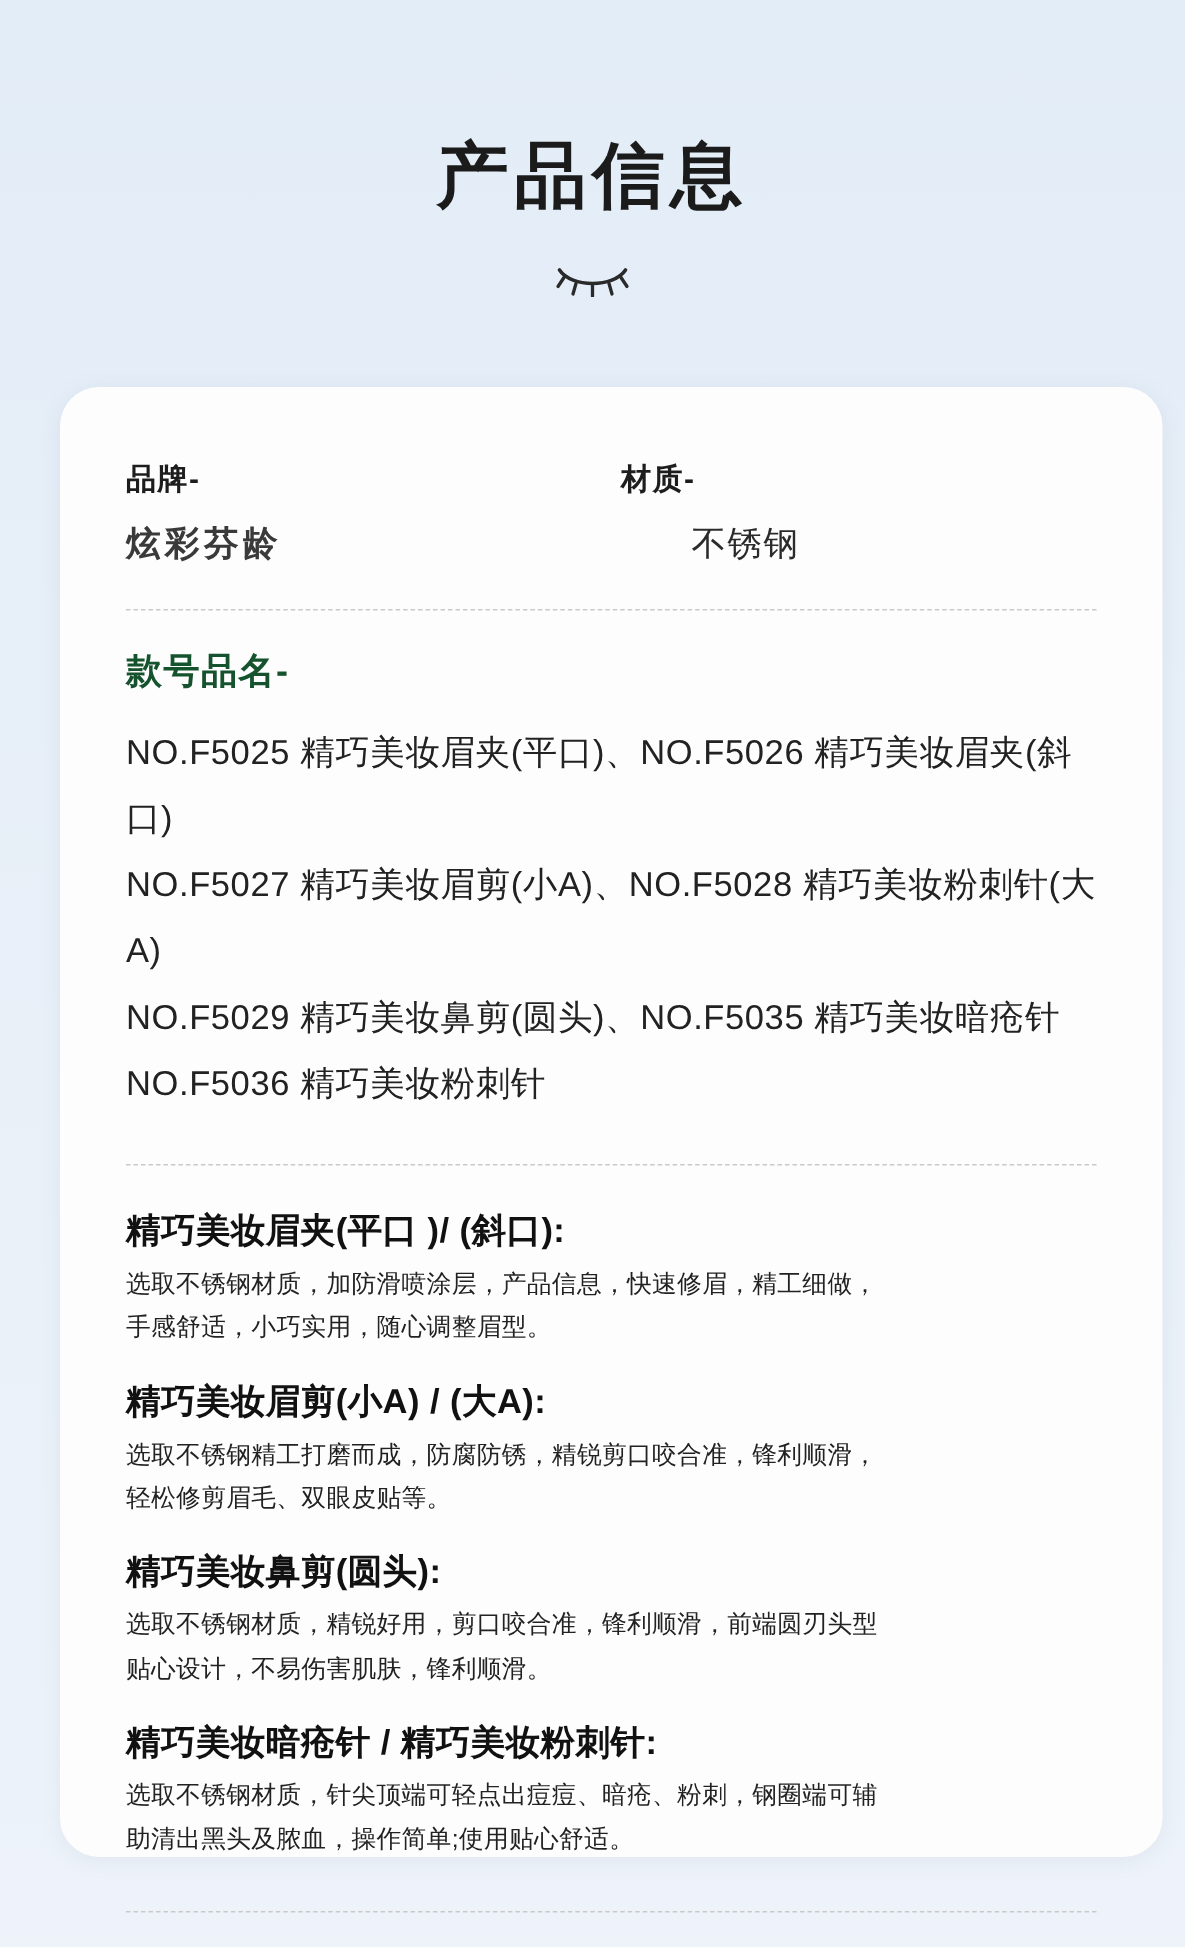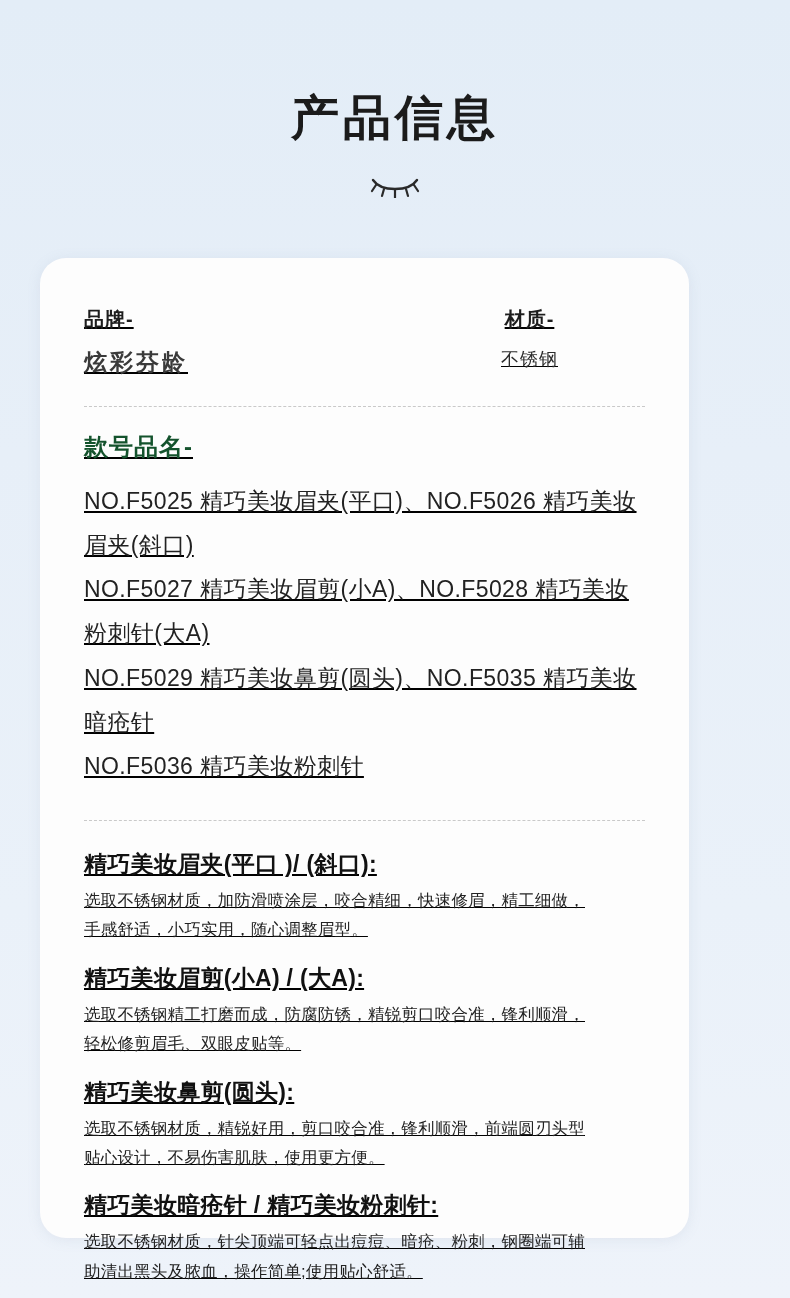--- a/index.html
+++ b/index.html
@@ -39,53 +39,53 @@
     align-items: center;
     height: 26px;
   }
   .header-ornament svg { display: block; }
 
   
   .card {
     position: absolute;
     left: 40px;
     top: 258px;
-    width: 649px;
+    width: 735px;
     height: 980px;
     background: #fdfdfd;
     border-radius: 26px;
     box-shadow: 0 2px 14px rgba(120,140,165,0.12);
     padding: 48px 44px 16px 44px;
-    text-decoration: underline;
   }
 
   .row-top {
     display: flex;
     align-items: flex-start;
   }
   .col-brand { width: 330px; }
-  .col-material { flex: 1; text-align: center; }
+  .col-material { flex: 1; }
 
   .field-label {
     font-size: 20px;
     font-weight: 700;
     color: #1d1d1d;
     letter-spacing: 1px;
     margin-bottom: 14px;
   }
   .brand-value {
     font-size: 23px;
     font-weight: 700;
     color: #3a3a3a;
     letter-spacing: 3px;
   }
   .material-value {
-    font-size: 18px;
+    font-size: 23px;
     color: #2b2b2b;
     letter-spacing: 1px;
+    margin-left: 47px;
   }
 
   .divider {
     border-top: 1px dashed #c9c9c9;
     margin: 28px 0 24px 0;
   }
   .divider.wide { margin: 32px 0 28px 0; }
 
   .section-label {
     font-size: 24px;
@@ -168,38 +168,38 @@
       </div>
     </div>
 
     <div class="divider wide"></div>
 
     <div class="functions">
 
       <div class="func-block">
         <div class="func-title">精巧美妆眉夹(平口 )/ (斜口):</div>
         <div class="func-body">
-          <div>选取不锈钢材质，加防滑喷涂层，咬合精细，快速修眉，精工细做，</div>
+          <div>选取不锈钢材质，加防滑喷涂层，产品信息，快速修眉，精工细做，</div>
           <div>手感舒适，小巧实用，随心调整眉型。</div>
         </div>
       </div>
 
       <div class="func-block">
         <div class="func-title">精巧美妆眉剪(小A) / (大A):</div>
         <div class="func-body">
           <div>选取不锈钢精工打磨而成，防腐防锈，精锐剪口咬合准，锋利顺滑，</div>
           <div>轻松修剪眉毛、双眼皮贴等。</div>
         </div>
       </div>
 
       <div class="func-block">
         <div class="func-title">精巧美妆鼻剪(圆头):</div>
         <div class="func-body">
           <div>选取不锈钢材质，精锐好用，剪口咬合准，锋利顺滑，前端圆刃头型</div>
-          <div>贴心设计，不易伤害肌肤，使用更方便。</div>
+          <div>贴心设计，不易伤害肌肤，锋利顺滑。</div>
         </div>
       </div>
 
       <div class="func-block">
         <div class="func-title">精巧美妆暗疮针 / 精巧美妆粉刺针:</div>
         <div class="func-body">
           <div>选取不锈钢材质，针尖顶端可轻点出痘痘、暗疮、粉刺，钢圈端可辅</div>
           <div>助清出黑头及脓血，操作简单;使用贴心舒适。</div>
         </div>
       </div>

